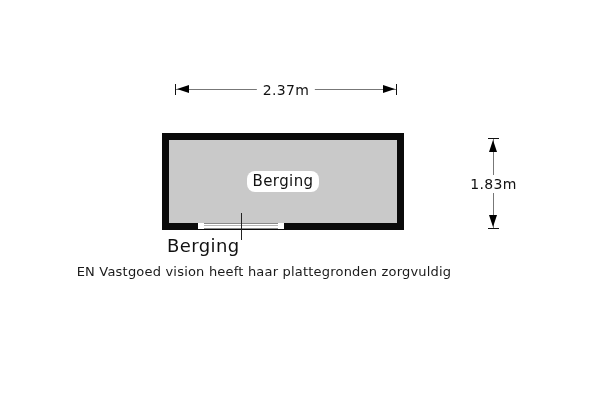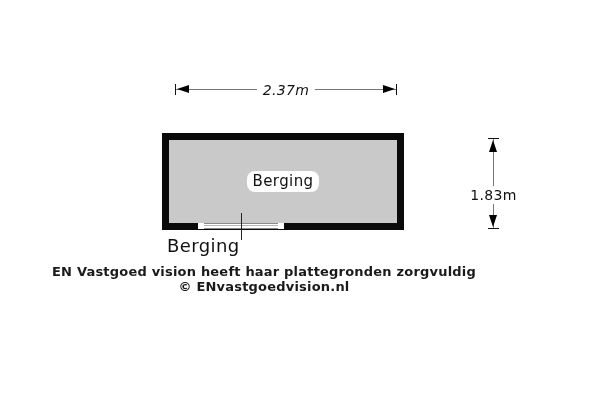--- a/index.html
+++ b/index.html
@@ -1,58 +1,58 @@
 <!DOCTYPE html>
 <html><head>
 <meta charset="utf-8">
 <style>
   html,body{margin:0;padding:0;background:#fff;}
   #canvas{
     position:relative;width:600px;height:400px;background:#ffffff;overflow:hidden;
     font-family:"DejaVu Sans","Liberation Sans",sans-serif;color:#111;
   }
   
-  .dim-h{position:absolute;left:175px;top:83px;width:222px;height:13px;font-style:italic;}
+  .dim-h{position:absolute;left:175px;top:83px;width:222px;height:13px;}
   .dim-h .line{position:absolute;left:1px;right:1px;top:6px;height:1px;background:#777;}
   .dim-h .cap-l{position:absolute;left:0;top:1px;width:1px;height:11px;background:#111;}
   .dim-h .cap-r{position:absolute;right:0;top:1px;width:1px;height:11px;background:#111;}
   .dim-h .ah-l{position:absolute;left:2px;top:2px;width:0;height:0;
     border-top:4.5px solid transparent;border-bottom:4.5px solid transparent;border-right:12px solid #000;}
   .dim-h .ah-r{position:absolute;right:2px;top:2px;width:0;height:0;
     border-top:4.5px solid transparent;border-bottom:4.5px solid transparent;border-left:12px solid #000;}
   .dim-h .dim-label{position:absolute;left:50%;top:50%;transform:translate(-50%,-50%);
     background:#fff;padding:0 6px;font-size:14px;letter-spacing:0.3px;white-space:nowrap;}
   
   .dim-v{position:absolute;left:487px;top:138px;width:13px;height:91px;}
   .dim-v .line{position:absolute;top:1px;bottom:1px;left:6px;width:1px;background:#777;}
   .dim-v .cap-t{position:absolute;top:0;left:1px;width:11px;height:1px;background:#111;}
   .dim-v .cap-b{position:absolute;bottom:0;left:1px;width:11px;height:1px;background:#111;}
   .dim-v .ah-t{position:absolute;top:2px;left:2px;width:0;height:0;
     border-left:4.5px solid transparent;border-right:4.5px solid transparent;border-bottom:12px solid #000;}
   .dim-v .ah-b{position:absolute;bottom:2px;left:2px;width:0;height:0;
     border-left:4.5px solid transparent;border-right:4.5px solid transparent;border-top:12px solid #000;}
   .dim-v .dim-label{position:absolute;left:50%;top:50%;transform:translate(-50%,-50%);
-    background:#fff;padding:1px 4px;font-size:14px;letter-spacing:0.3px;white-space:nowrap;margin-top:11px;}
+    background:#fff;padding:1px 4px;font-size:14px;letter-spacing:0.3px;white-space:nowrap;}
   
   .room{position:absolute;left:162px;top:133px;width:242px;height:97px;box-sizing:border-box;
     background:#c9c9c9;border:7px solid #0a0a0a;display:flex;align-items:center;justify-content:center;}
   .room-name{background:#fff;border-radius:8px;padding:1px 6px 2px 6px;
     font-size:15px;letter-spacing:0.4px;color:#111;}
   
   .win-square{position:absolute;width:6px;height:6px;background:#fff;}
   .win-sq-l{left:198px;top:223px;}
   .win-sq-r{left:278px;top:223px;}
   .win-bar{position:absolute;left:204px;top:223px;width:74px;height:6px;background:#fff;
     border-top:1px solid #8a8a8a;border-bottom:1px solid #8a8a8a;box-sizing:border-box;}
   .win-bar .pane-line{position:absolute;left:0;right:0;top:1px;height:1px;background:#b5b5b5;}
   .win-tick{position:absolute;left:241px;top:213px;width:1px;height:27px;background:#222;}
   
   .room-caption{position:absolute;left:167px;top:235px;font-size:18px;letter-spacing:0.4px;color:#111;}
   .disclaimer{position:absolute;left:0;top:265px;width:528px;text-align:center;
-    font-size:13px;line-height:14.6px;letter-spacing:0.2px;color:#1a1a1a;font-weight:bold;}
+    font-size:13px;line-height:14.6px;letter-spacing:0.2px;color:#1a1a1a;}
 </style>
 </head>
 <body>
 
 <div id="canvas">
 
   <div class="dim-h">
     <div class="line"></div>
     <div class="cap-l"></div>
     <div class="cap-r"></div>
@@ -78,16 +78,15 @@
     <div class="cap-b"></div>
     <div class="ah-t"></div>
     <div class="ah-b"></div>
     <span class="dim-label">1.83m</span>
   </div>
 
   <div class="room-caption">Berging</div>
 
   <div class="disclaimer">
     <div>EN Vastgoed vision heeft haar plattegronden zorgvuldig</div>
-    <div>© ENvastgoedvision.nl</div>
   </div>
 
 </div>
 
 </body></html>

